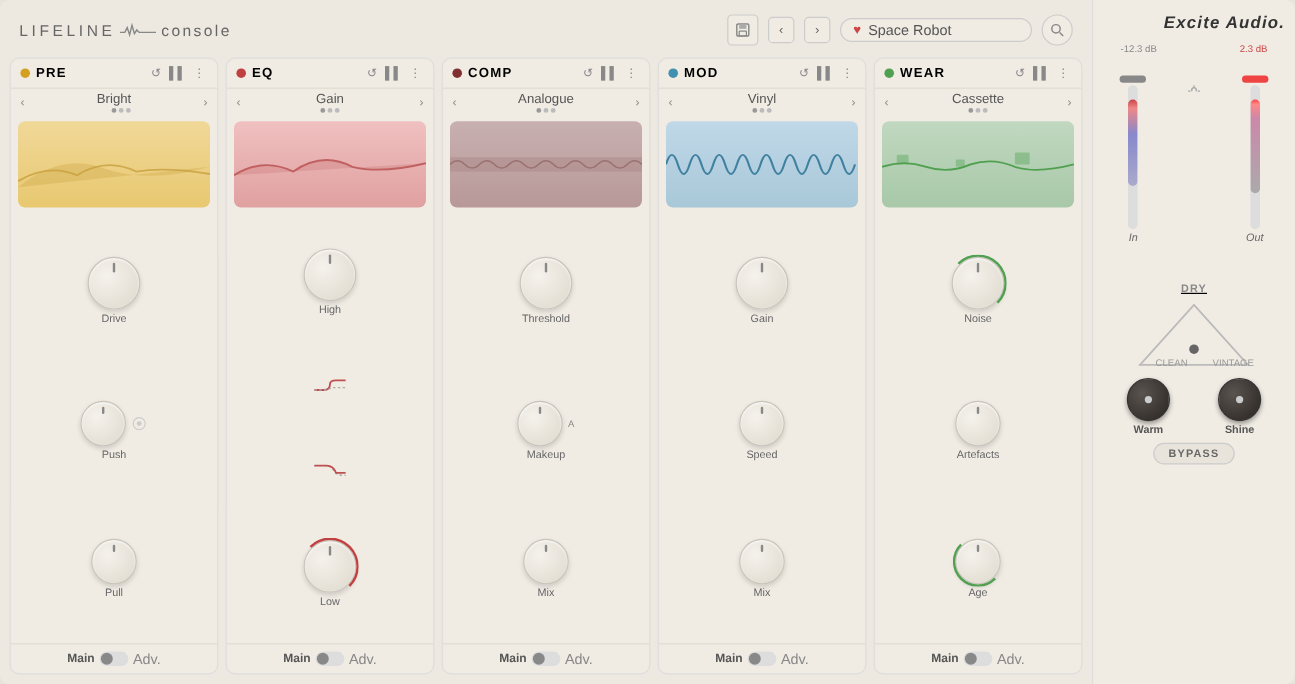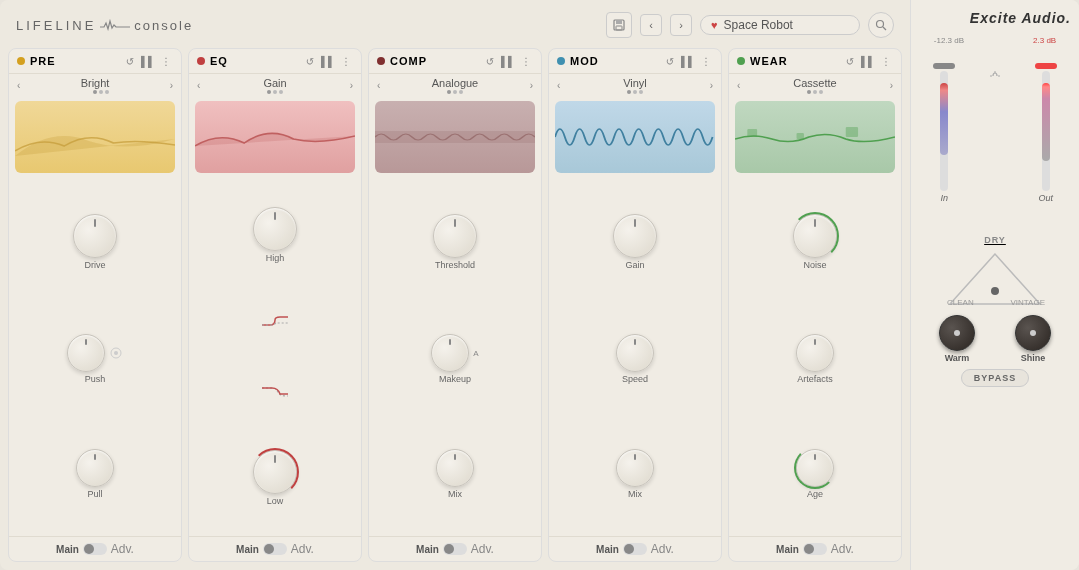--- a/index.html
+++ b/index.html
@@ -764,21 +764,21 @@
       </div>
     </div>
 
     <div class="dry-section">
       <span class="dry-label">DRY</span>
       <div class="triangle-container">
         <svg class="triangle-svg" viewBox="0 0 100 60">
           <polygon points="50,5 5,55 95,55" fill="none" stroke="#bbb" stroke-width="1.5"></polygon>
           <circle cx="50" cy="42" r="4" fill="#666"></circle>
         </svg>
-        <span style="position:absolute;left:2px;bottom:2px;font-size:8px;color:#999;">CLEAN</span>
+        <span style="position:absolute;left:18px;bottom:2px;font-size:8px;color:#999;">CLEAN</span>
         <span style="position:absolute;right:0px;bottom:2px;font-size:8px;color:#999;">VINTAGE</span>
       </div>
     </div>
 
     <div class="warm-shine-row">
       <div class="ws-knob-container">
         <div class="knob-dark"></div>
         <span class="ws-label">Warm</span>
       </div>
       <div class="ws-knob-container">

